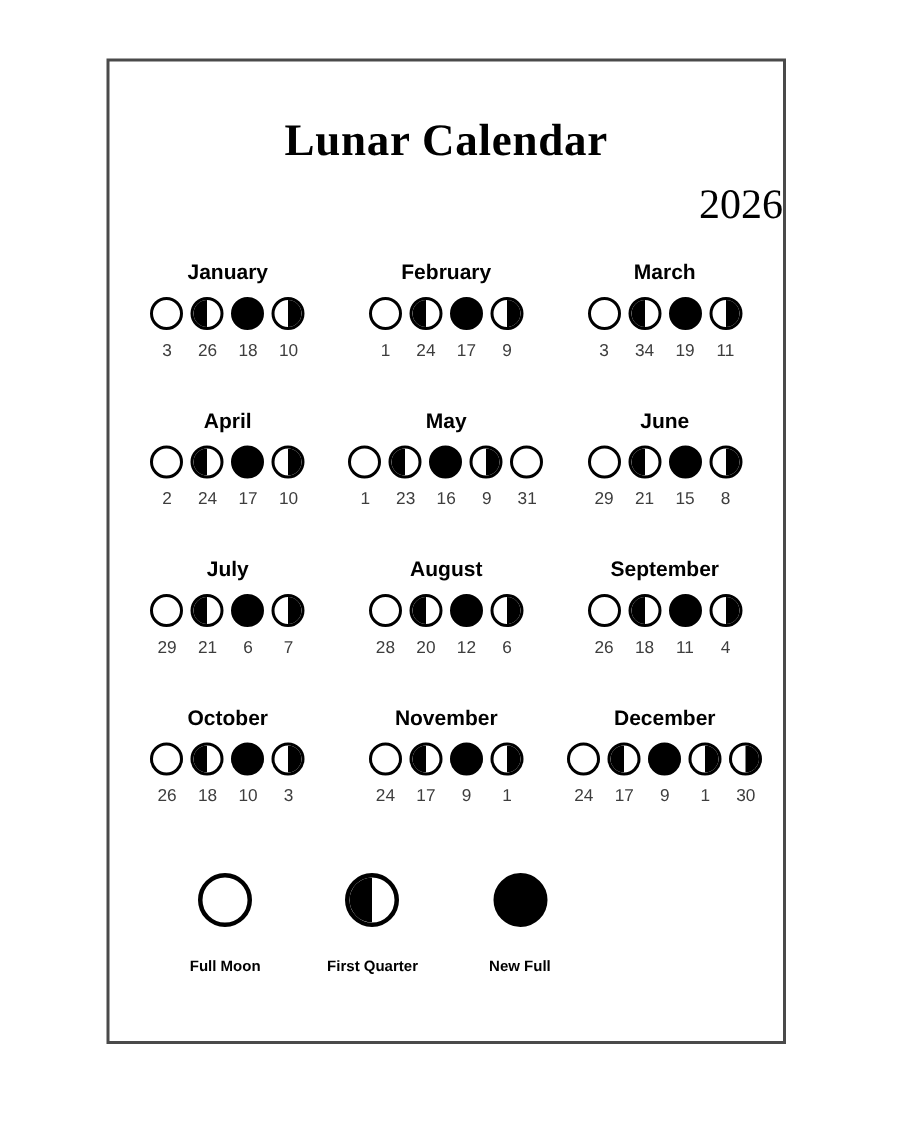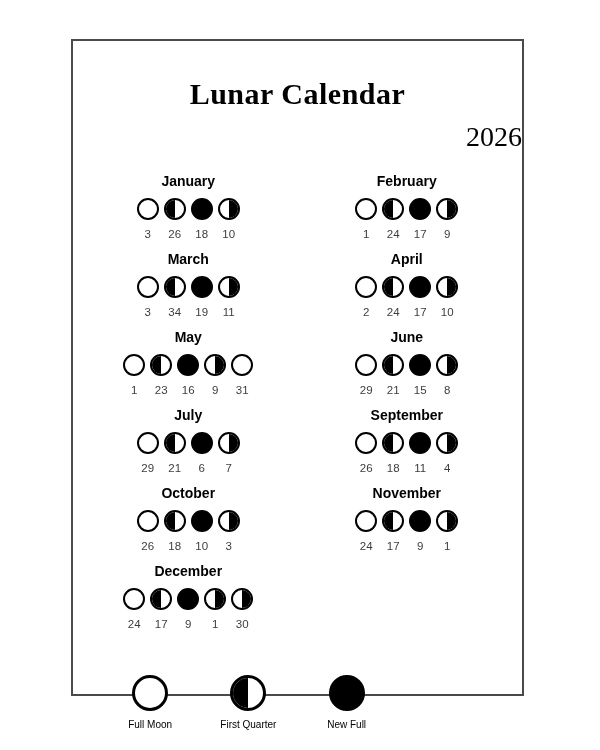--- a/index.html
+++ b/index.html
@@ -45,22 +45,22 @@
     font-family: "Liberation Serif", serif;
     font-weight: 400;
     font-size: 28px;
     line-height: 1.1;
     color: #000;
     text-align: right;
   }
   .months-grid {
     margin-top: 20px;
     display: grid;
-    grid-template-columns: repeat(2, 1fr);
-    row-gap: 8px;
+    grid-template-columns: repeat(3, 1fr);
+    row-gap: 29px;
     padding: 0 6px;
   }
   .month {
     display: flex;
     flex-direction: column;
     align-items: center;
     height: 70px;
   }
   .month-name {
     font-size: 14px;
@@ -122,23 +122,23 @@
     display: flex;
     flex-direction: column;
     align-items: center;
   }
   .legend .moon {
     width: 30px;
     height: 30px;
     border-width: 3.5px;
   }
   .legend-label {
-    margin-top: 8px;
+    margin-top: 21px;
     font-size: 10px;
-    font-weight: 400;
+    font-weight: 700;
     color: #000;
   }
   .footer-credit {
     position: absolute;
     top: 702px;
     right: 108px;
     font-size: 10px;
     color: #8e8e8e;
     letter-spacing: 0.2px;
   }
@@ -297,20 +297,41 @@
               <span class="moon new"></span>
               <span class="phase-date">6</span>
             </div>
             <div class="phase-col">
               <span class="moon last"></span>
               <span class="phase-date">7</span>
             </div>
           </div>
         </div>
         <div class="month">
+          <div class="month-name">August</div>
+          <div class="phases">
+            <div class="phase-col">
+              <span class="moon full"></span>
+              <span class="phase-date">28</span>
+            </div>
+            <div class="phase-col">
+              <span class="moon first"></span>
+              <span class="phase-date">20</span>
+            </div>
+            <div class="phase-col">
+              <span class="moon new"></span>
+              <span class="phase-date">12</span>
+            </div>
+            <div class="phase-col">
+              <span class="moon last"></span>
+              <span class="phase-date">6</span>
+            </div>
+          </div>
+        </div>
+        <div class="month">
           <div class="month-name">September</div>
           <div class="phases">
             <div class="phase-col">
               <span class="moon full"></span>
               <span class="phase-date">26</span>
             </div>
             <div class="phase-col">
               <span class="moon first"></span>
               <span class="phase-date">18</span>
             </div>

